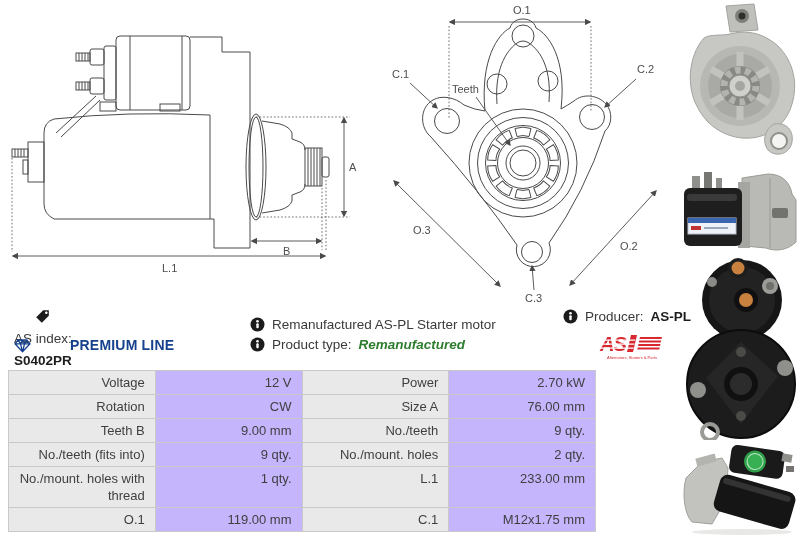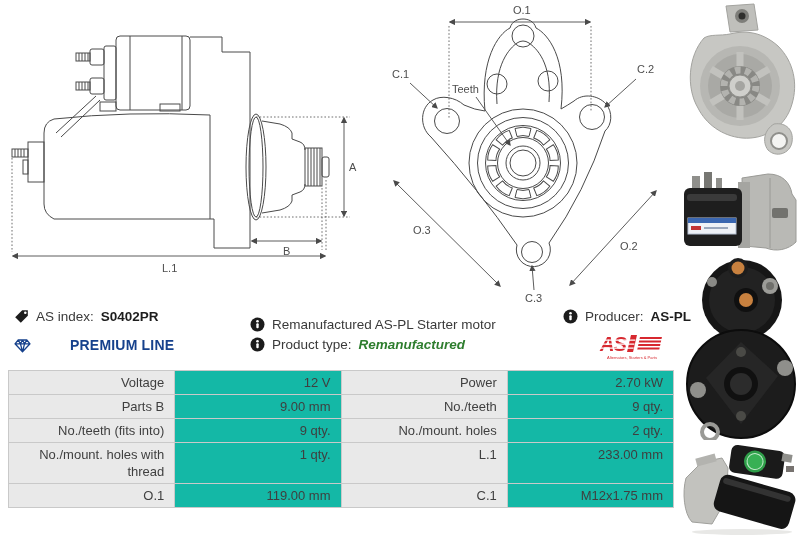--- a/index.html
+++ b/index.html
@@ -13,34 +13,34 @@
   .dline{stroke:#4a4a4a;stroke-width:1;fill:none;}
   .dot{stroke:#4a4a4a;stroke-width:0.8;fill:none;stroke-dasharray:1.6 2;}
   .dim{stroke:#4a4a4a;stroke-width:0.9;fill:none;}
   .dlabel{font-size:11px;fill:#4d4d4d;}
   
   .photos{position:absolute;left:682px;top:0;width:118px;height:536px;display:flex;flex-direction:column;}
   .photos svg{display:block;}
   
   .info-item{position:absolute;display:flex;align-items:center;gap:7px;font-size:13.5px;color:#3a3a3a;white-space:nowrap;}
   .info-item b{color:#1d1d1d;}
-  .i-asindex{left:14px;top:309px;}
+  .i-asindex{left:14px;top:309px;flex-direction:column;}
   .i-desc{left:250px;top:317px;}
   .i-producer{left:563px;top:309px;}
   .i-premium{left:14px;top:337px;font-weight:bold;color:#16418c;font-size:14px;letter-spacing:.2px;gap:39px;}
   .i-ptype{left:250px;top:337px;}
   .i-logo{left:598px;top:332px;}
   .green{color:#2e7d2e;font-weight:bold;font-style:italic;}
   .icon{flex:0 0 auto;display:block;}
   
-  .spec{position:absolute;left:8px;top:370px;width:666px;border-collapse:collapse;
+  .spec{position:absolute;left:8px;top:370px;width:588px;border-collapse:collapse;
         table-layout:fixed;font-size:13px;color:#3f3f3f;}
   .spec td{border:1px solid #c9c9c9;padding:3px 10px;line-height:17px;vertical-align:top;text-align:right;}
   .spec td.lbl{background:#e9e9e9;}
-  .spec td.val{background:#14b8a6;}
+  .spec td.val{background:#c4b5fd;}
 </style>
 </head>
 <body>
 
 <div class="page">
 
   <svg class="draw d-side" width="360" height="300" viewBox="0 0 360 300">
     <defs>
       <marker id="s-ar" viewBox="0 0 10 10" refX="8" refY="5" markerWidth="7" markerHeight="7" orient="auto-start-reverse">
           <path d="M0,0 L10,5 L0,10 Z" fill="#4a4a4a"></path>
@@ -310,21 +310,27 @@
         <col style="width:25%">
       </colgroup>
     <tbody>
       <tr>
         <td class="lbl">Voltage</td>
         <td class="val">12 V</td>
         <td class="lbl">Power</td>
         <td class="val">2.70 kW</td>
       </tr>
       <tr>
-        <td class="lbl">Parts B</td>
+        <td class="lbl">Rotation</td>
+        <td class="val">CW</td>
+        <td class="lbl">Size A</td>
+        <td class="val">76.00 mm</td>
+      </tr>
+      <tr>
+        <td class="lbl">Teeth B</td>
         <td class="val">9.00 mm</td>
         <td class="lbl">No./teeth</td>
         <td class="val">9 qty.</td>
       </tr>
       <tr>
         <td class="lbl">No./teeth (fits into)</td>
         <td class="val">9 qty.</td>
         <td class="lbl">No./mount. holes</td>
         <td class="val">2 qty.</td>
       </tr>

